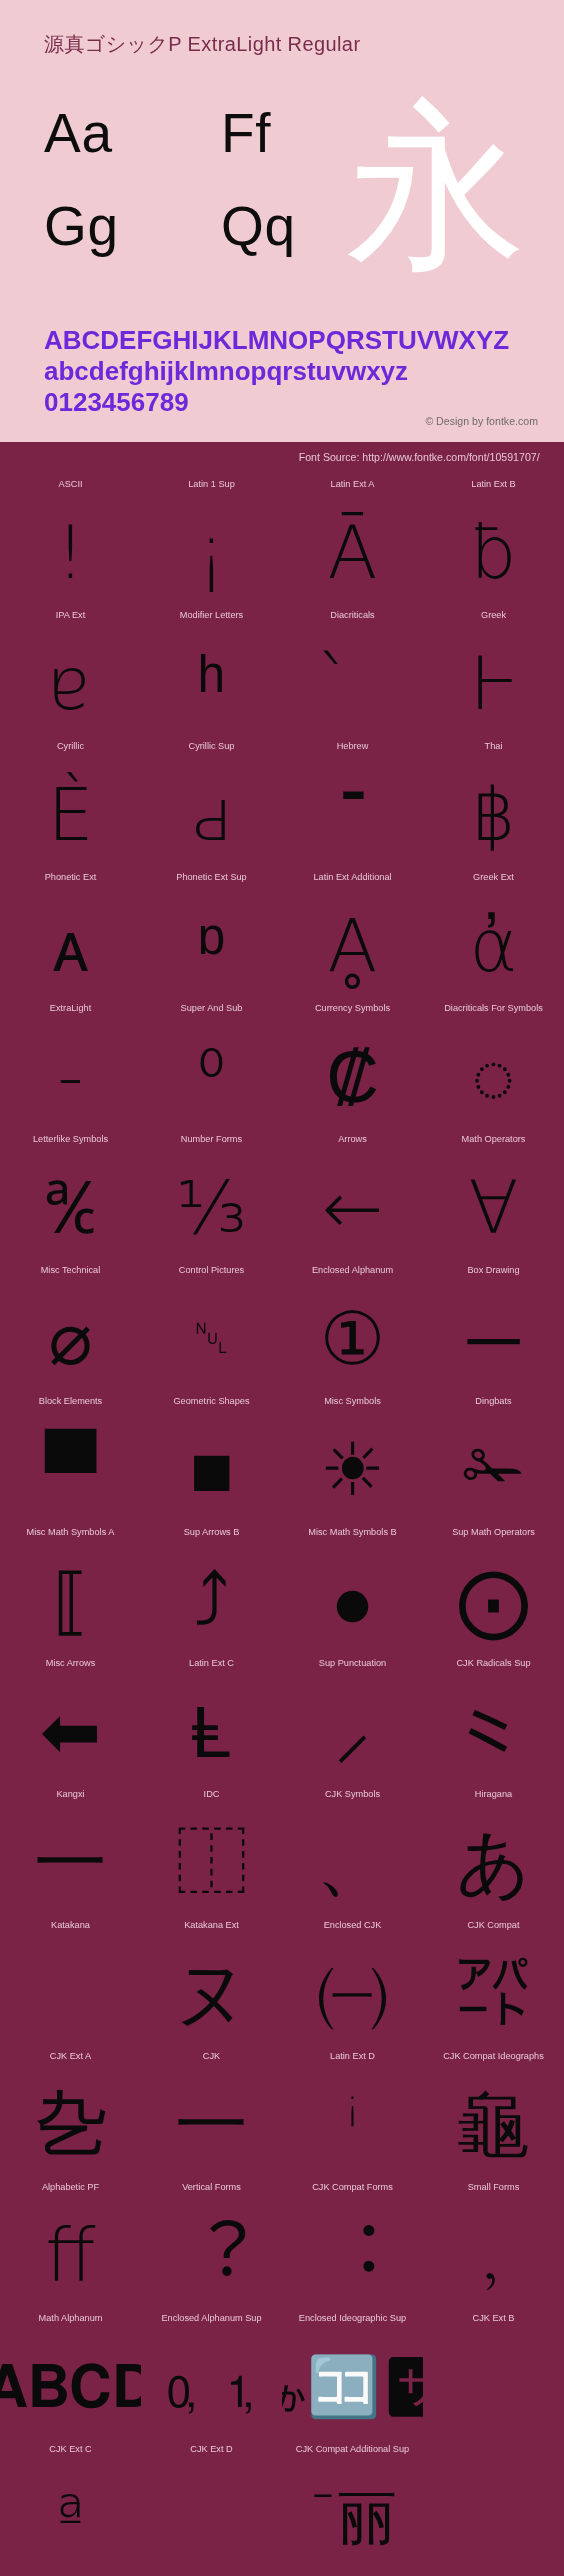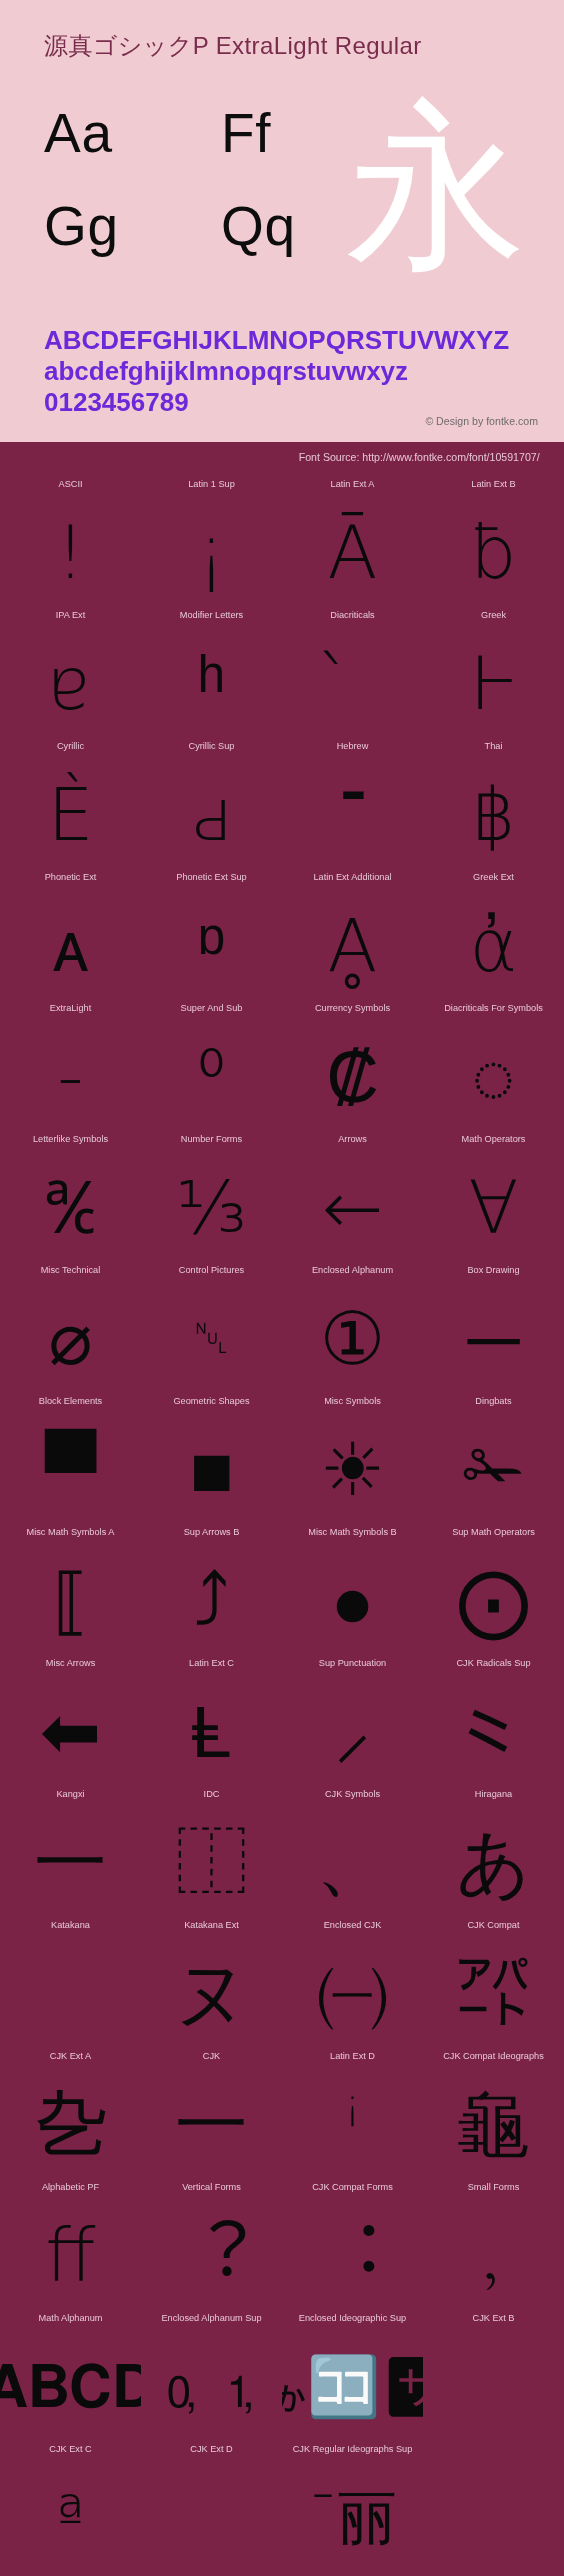--- a/index.html
+++ b/index.html
@@ -15,21 +15,21 @@
   #specimen-panel {
     background:#f0ccd2;
     width:565px;
     height:442px;
     position:relative;
   }
   #font-title {
     position:absolute;
     left:44px;
     top:34px;
-    font-size:24px;
+    font-size:20px;
     font-weight:400;
     color:#7a2c4c;
     letter-spacing:0.4px;
     white-space:nowrap;
     line-height:1;
   }
   #specimen-rows {
     position:absolute;
     left:44px;
     top:106px;
@@ -414,17 +414,17 @@
     </div>
     <div class="block-cell">
       <div class="block-label">CJK Ext C</div>
       <div class="block-glyph wide">𪜀ª𪜁</div>
     </div>
     <div class="block-cell">
       <div class="block-label">CJK Ext D</div>
       <div class="block-glyph wide">𫝀《𫝁</div>
     </div>
     <div class="block-cell">
-      <div class="block-label">CJK Regular Ideographs Sup</div>
+      <div class="block-label">CJK Compat Additional Sup</div>
       <div class="block-glyph wide">¯丽</div>
     </div>
   </div>
 
 
 </body></html>

